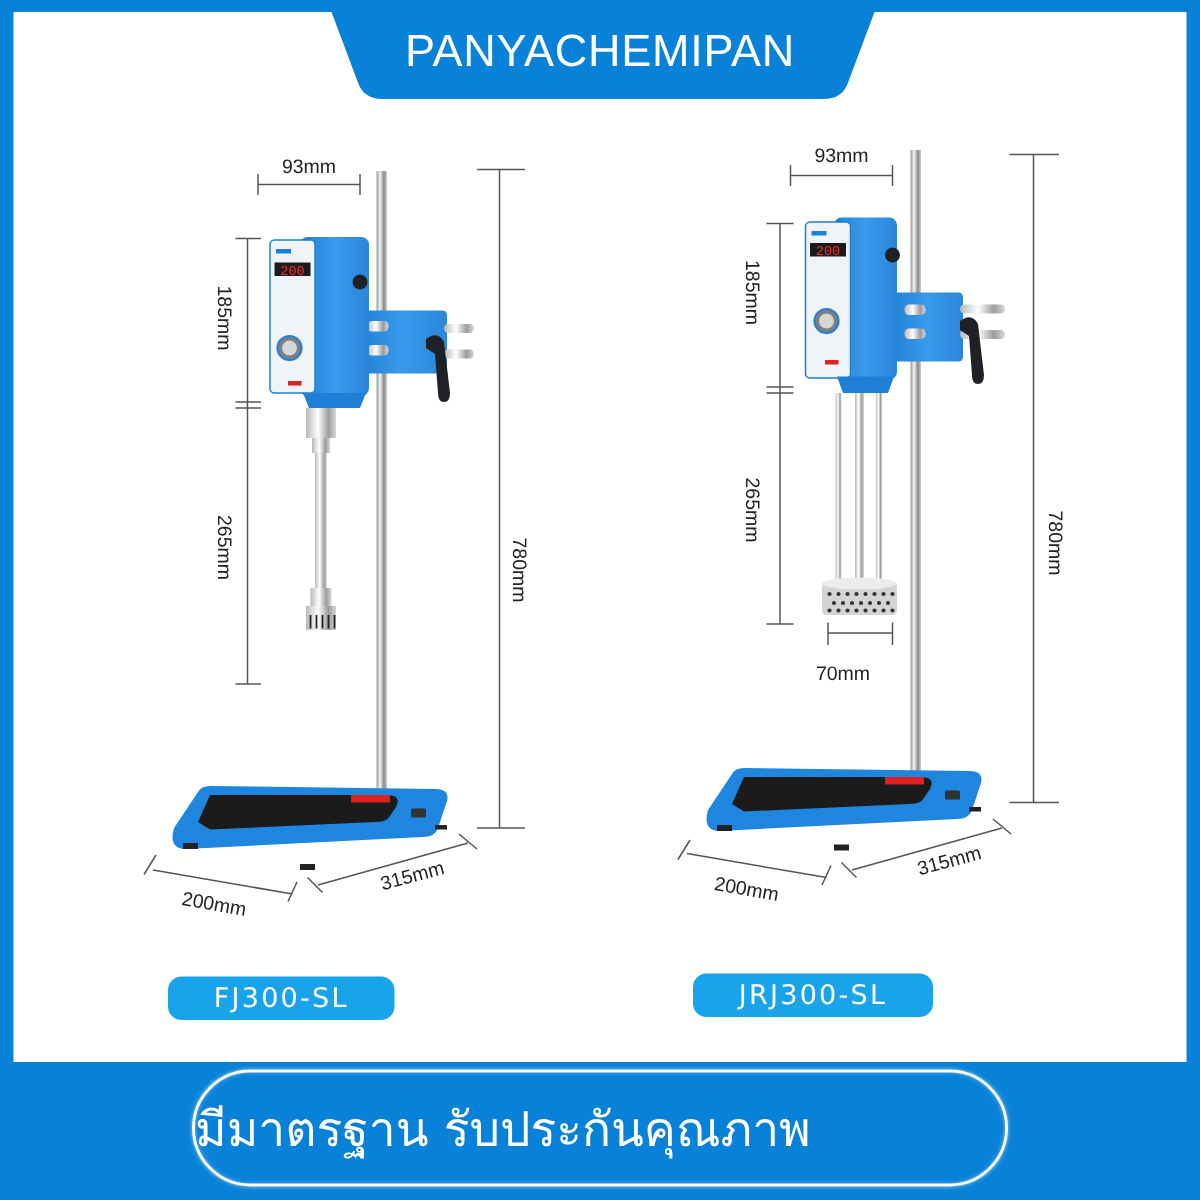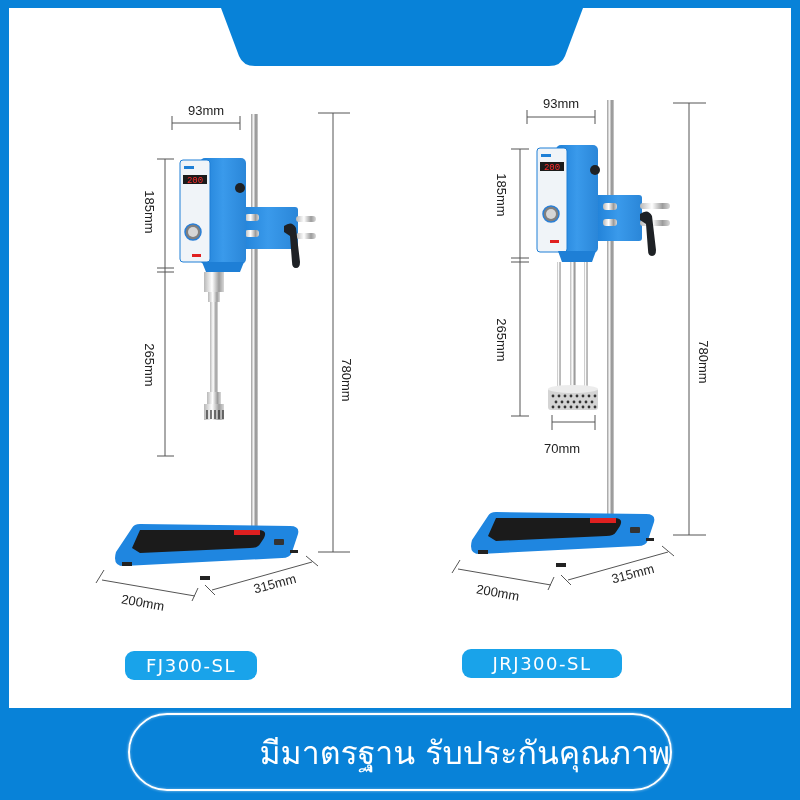--- a/index.html
+++ b/index.html
@@ -16,34 +16,35 @@
   .drawing { position: absolute; left: 0; top: 0; }
   .dim { font-family: "Liberation Sans", sans-serif; font-size: 13px; fill: #222; }
   .model-pill {
     position: absolute; height: 29px; border-radius: 9px; background: #19a3ea; color: #ffffff;
     font-family: "DejaVu Sans", sans-serif; font-size: 18px; letter-spacing: 1.5px; text-align: center; line-height: 29px;
   }
   .bottom-band { position: absolute; left: 0; top: 708px; width: 800px; height: 92px; background: #0882d8; }
   .slogan-pill {
     position: absolute; left: 128px; top: 713px; width: 544px; height: 78px; border: 2px solid #ffffff; border-radius: 39px;
     box-shadow: 0 0 3px rgba(255,255,255,0.6), inset 0 0 3px rgba(255,255,255,0.4);
-    display: flex; align-items: center; justify-content: flex-end;
+    display: flex; align-items: center; justify-content: flex-start;
     color: #ffffff; font-family: "DejaVu Sans", sans-serif; font-size: 32px; font-weight: 400;
   }
 </style>
 </head>
 <body>
 
 <div class="frame"></div>
 
 <div class="content">
 
   <svg class="brand-svg" width="782" height="60" viewBox="0 0 782 60">
     <path d="M212 0 L574 0 L556 48 Q552 58 540 58 L246 58 Q234 58 230 48 Z" fill="#0882d8"></path>
   </svg>
+  <div class="brand-text">PANYACHEMIPAN</div>
 
   <svg class="drawing" width="782" height="700" viewBox="9 8 782 700">
     <defs>
       <linearGradient id="rod" x1="0" x2="1">
         <stop offset="0" stop-color="#9a9a9a"></stop>
           <stop offset="0.35" stop-color="#f4f4f4"></stop>
           <stop offset="0.7" stop-color="#8a8a8a"></stop>
           <stop offset="1" stop-color="#cfcfcf"></stop>
       </linearGradient>
       <linearGradient id="steel" x1="0" x2="1">
@@ -220,19 +221,19 @@
           <circle cx="583" cy="407" r="1.4"></circle>
           <circle cx="589" cy="407" r="1.4"></circle>
           <circle cx="595" cy="407" r="1.4"></circle>
       </g>
     </g>
   </svg>
 </div>
 
 <div class="brand-tab"></div>
 
-<div class="model-pill" style="left:125px; top:651px; width:132px;">FJ300-SL</div>
+<div class="model-pill" style="left:112px; top:651px; width:151px;">FJ300-SL</div>
 <div class="model-pill" style="left:462px; top:649px; width:160px;">JRJ300-SL</div>
 
 <div class="bottom-band"></div>
 <div class="slogan-pill">
   <span>มีมาตรฐาน รับประกันคุณภาพ</span>
 </div>
 
 </body></html>

